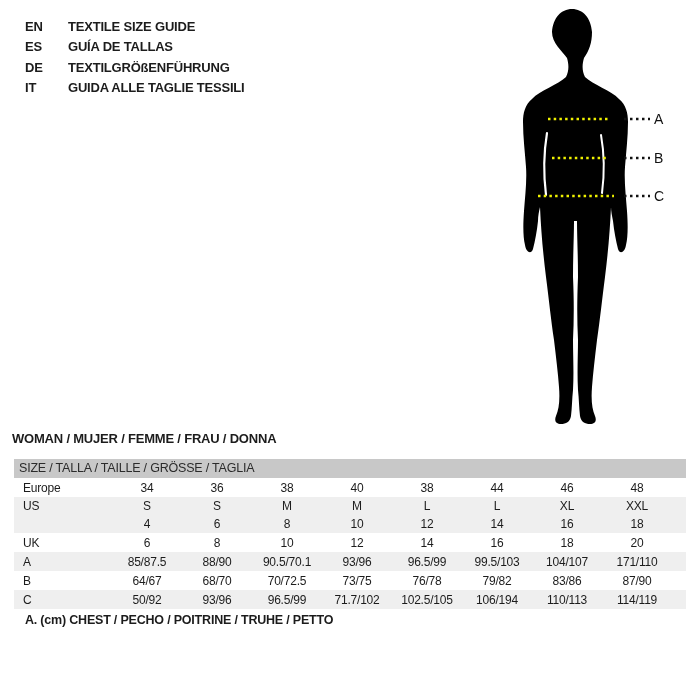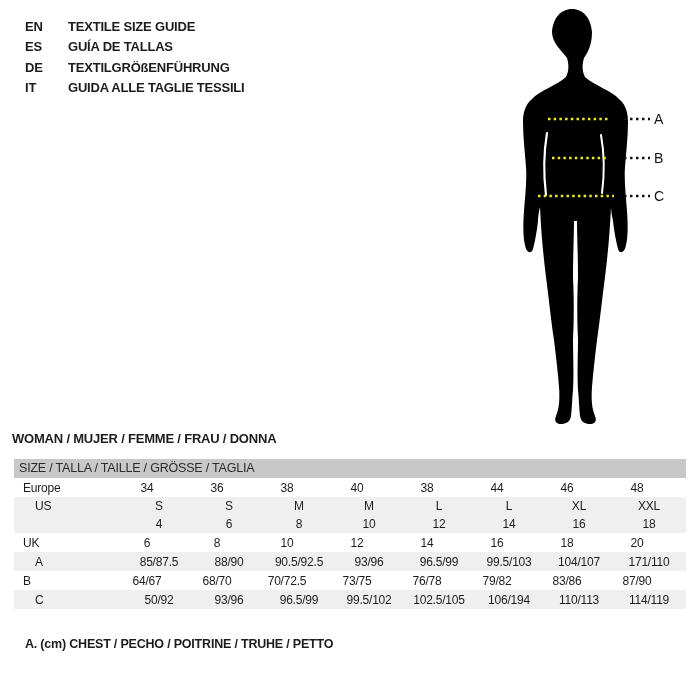--- a/index.html
+++ b/index.html
@@ -18,25 +18,25 @@
   
   #section-title { position:absolute; left:12px; top:431px; font-size:13px; font-weight:700; }
   
   #size-table { position:absolute; left:14px; top:459px; width:672px; font-size:12px; }
   #table-header {
     height:19px; line-height:19px; background:#c8c8c8; color:#2b2b2b;
     padding-left:5px; font-size:12.5px; font-weight:400;
   }
   .trow { display:grid; grid-template-columns:98px repeat(8,70px); height:19px; align-items:center; }
   .trow.slim { height:18px; }
-  .trow.shaded { background:#efefef;padding-left:12px; }
+  .trow.shaded { background:#efefef; }
   .tlabel { padding-left:9px; text-align:left; }
   .tcell { text-align:center; }
   
-  #legend-block { position:absolute; left:25px; top:634px; }
+  #legend-block { position:absolute; left:25px; top:610px; }
   .legend-row { height:20px; line-height:20px; font-size:12.5px; font-weight:700; }
   svg text { font-family:"Liberation Sans","DejaVu Sans",sans-serif; }
 </style>
 </head>
 <body>
 
 <div id="canvas">
 
   <div id="lang-block">
     <div class="lang-row">
@@ -150,21 +150,21 @@
       <span class="tcell">14</span>
       <span class="tcell">16</span>
       <span class="tcell">18</span>
       <span class="tcell">20</span>
     </div>
 
     <div class="trow shaded">
       <span class="tlabel">A</span>
       <span class="tcell">85/87.5</span>
       <span class="tcell">88/90</span>
-      <span class="tcell">90.5/92.5</span>
+      <span class="tcell">90.5/70.1</span>
       <span class="tcell">93/96</span>
       <span class="tcell">96.5/99</span>
       <span class="tcell">99.5/103</span>
       <span class="tcell">104/107</span>
       <span class="tcell">171/110</span>
     </div>
 
     <div class="trow">
       <span class="tlabel">B</span>
       <span class="tcell">64/67</span>
@@ -175,21 +175,21 @@
       <span class="tcell">79/82</span>
       <span class="tcell">83/86</span>
       <span class="tcell">87/90</span>
     </div>
 
     <div class="trow shaded">
       <span class="tlabel">C</span>
       <span class="tcell">50/92</span>
       <span class="tcell">93/96</span>
       <span class="tcell">96.5/99</span>
-      <span class="tcell">99.5/102</span>
+      <span class="tcell">71.7/102</span>
       <span class="tcell">102.5/105</span>
       <span class="tcell">106/194</span>
       <span class="tcell">110/113</span>
       <span class="tcell">114/119</span>
     </div>
   </div>
 
   <div id="legend-block">
     <div class="legend-row">A. (cm) CHEST / PECHO / POITRINE / TRUHE / PETTO</div>
   </div>

